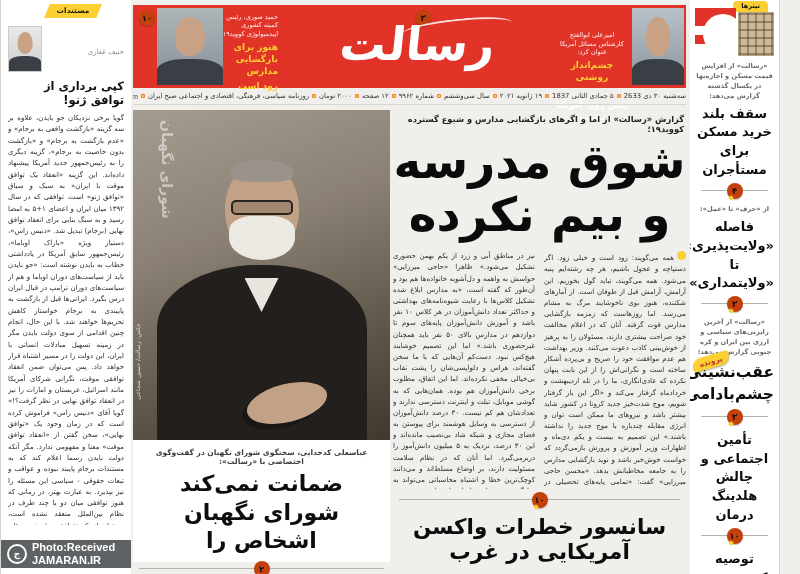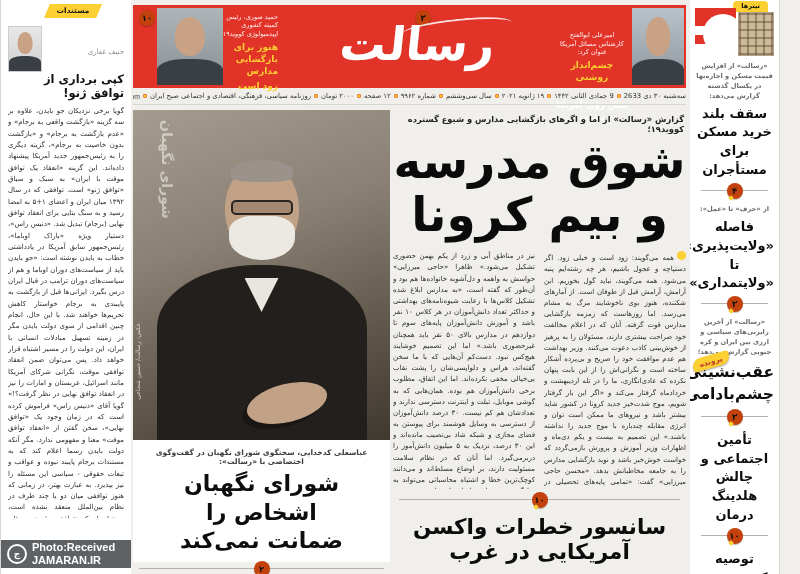--- a/index.html
+++ b/index.html
@@ -19,21 +19,21 @@
 
   
   .col-left{ position:absolute; left:0; top:0; width:131px; height:574px; background:#fff;
              border-left:1px solid #d8d6d0; padding:4px 7px; overflow:hidden; }
   .tag-yellow{ display:block; margin:0 22px 6px auto; width:58px; text-align:center;
              background:#fcd032; color:#1a1a1a; font-size:7.5px; font-weight:bold;
              padding:2px 0 3px; clip-path:polygon(10% 0,100% 0,90% 100%,0 100%); }
   .ed-head{ display:flex; justify-content:space-between; align-items:flex-end; height:48px; }
   .ed-author{ font-size:7px; color:#8a8a8a; margin-bottom:16px; }
   .ed-photo{ width:34px; height:46px; border:1px solid #ccc; background:linear-gradient(#e8e8e8,#cfcfcf); }
-  .ed-headline{ font-size:11.5px; font-weight:900; color:#111; margin:0 0 6px; text-align:right; }
+  .ed-headline{ font-size:11.5px; font-weight:900; color:#111; margin:7px 0 6px; text-align:right; }
   .ed-body{ font-size:7px; line-height:1.62; color:#2b2b2b; text-align:justify; height:412px; overflow:hidden; }
   .watermark{ position:absolute; left:0; bottom:6px; width:131px; height:28px;
              background:rgba(60,63,66,.82); display:flex; align-items:center; gap:5px;
              padding:0 6px; direction:ltr; }
   .wm-logo{ width:20px; height:20px; border:2px solid #fff; border-radius:50%;
              color:#fff; font-size:9px; font-weight:bold; display:flex; align-items:center; justify-content:center; }
   .wm-text{ display:flex; flex-direction:column; color:#fff; font-size:11px; font-weight:bold; line-height:1.15;
              font-family:"Liberation Sans", sans-serif; }
 
   
@@ -177,21 +177,21 @@
         <b class="b-h yellow">هنوز برای بازگشایی مدارس</b>
         <b class="b-h yellow">زود است</b>
       </div>
       <span class="portrait band-photo-b"></span>
       <span class="badge badge-b">۱۰</span>
     </header>
 
     <div class="infoline">
       <span>سه‌شنبه ۳۰ دی 2633</span>
         <span class="dot"></span>
-      <span>9 جمادی الثانی ۱۴۴۲</span>
+      <span>۵ جمادی الثانی 1837</span>
         <span class="dot"></span>
       <span>۱۹ ژانویه ۲۰۲۱</span>
         <span class="dot"></span>
       <span>سال سی‌وششم</span>
         <span class="dot"></span>
       <span>شماره ۹۹۶۲</span>
         <span class="dot"></span>
       <span>۱۲ صفحه</span>
         <span class="dot"></span>
       <span>۲۰۰۰ تومان</span>
@@ -211,34 +211,34 @@
           <span class="k-hair"></span>
           <span class="k-glasses"></span>
           <span class="k-beard"></span>
         </span>
         <span class="k-hands"></span>
         <span class="photo-credit">عکس: رسالت/ حسین شجاعی</span>
       </div>
       <div class="caption">
         <p class="cap-kicker">عباسعلی کدخدایی، سخنگوی شورای نگهبان در گفت‌وگوی اختصاصی با «رسالت»:</p>
         <h2 class="cap-headline">
+          <span>ضمانت نمی‌کند</span>
           <span>شورای نگهبان اشخاص را</span>
-          <span>ضمانت نمی‌کند</span>
         </h2>
       </div>
       <div class="rule">
         <span class="badge">۲</span>
       </div>
     </article>
 
     <article class="story-block">
       <p class="m-kicker">گزارش «رسالت» از اما و اگرهای بازگشایی مدارس و شیوع گسترده کووید۱۹؛</p>
       <h1 class="m-headline">
         <span>شوق مدرسه</span>
-        <span>و بیم کرونا</span>
+        <span>و بیم نکرده</span>
       </h1>
       <div class="cols">
         <div class="coltxt">
           <span class="orn"></span><span>همه می‌گویند: زود است و خیلی زود. اگر دستپاچه و عجول باشیم، هر چه رشته‌ایم پنبه می‌شود. همه می‌گویند، نباید گول بخوریم. این آرامش، آرامش قبل از طوفان است. از آمارهای شکننده، هنوز بوی ناخوشایند مرگ به مشام می‌رسد. اما روزهاست که زمزمه بازگشایی مدارس قوت گرفته. آنان که در اعلام مخالفت خود صراحت بیشتری دارند، مسئولان را به پرهیز از خوش‌بینی کاذب دعوت می‌کنند. وزیر بهداشت هم عدم موافقت خود را صریح و بی‌پرده آشکار ساخته است و نگرانی‌اش را از این بابت پنهان نکرده که عادی‌انگاری، ما را در تله اردیبهشت و خردادماه گرفتار می‌کند و «اگر این بار گرفتار شویم، موج شدت‌خیز جدید کرونا در کشور شاید بیشتر باشد و نیروهای ما ممکن است توان و انرژی مقابله چندباره با موج جدید را نداشته باشند.» این تصمیم به بیست و یکم دی‌ماه و اظهارات وزیر آموزش و پرورش بازمی‌گردد که خواست خوش‌خبر باشد و نوید بازگشایی مدارس را به جامعه مخاطبانش بدهد. «محسن حاجی میرزایی» گفت: «تمامی پایه‌های تحصیلی در مدارس زیر ۵۰ نفر و فقط پایه‌های اول و دوم ابتدایی در مدارس بالای ۵۰ نفر از یکم بهمن حضوری خواهد بود. همچنین کلاس‌های عملی هنرستانی‌ها</span>
         </div>
         <div class="coltxt">نیز در مناطق آبی و زرد از یکم بهمن حضوری تشکیل می‌شود.» ظاهرا «حاجی میرزایی» حواسش به واهمه و دل‌آشوبه خانواده‌ها هم بود و آن‌طور که گفته است، «به مدارس ابلاغ شده تشکیل کلاس‌ها با رعایت شیوه‌نامه‌های بهداشتی و حداکثر تعداد دانش‌آموزان در هر کلاس ۱۰ نفر باشد و آموزش دانش‌آموزان پایه‌های سوم تا دوازدهم در مدارس بالای ۵۰ نفر باید همچنان غیرحضوری باشد.» اما این تصمیم خوشایند هیچ‌کس نبود. دست‌کم آن‌هایی که با ما سخن گفته‌اند، هراس و دلواپسی‌شان را پشت نقاب بی‌خیالی مخفی نکرده‌اند. اما این اتفاق، مطلوب برخی دانش‌آموزان هم بوده. همان‌هایی که به گوشی موبایل، تبلت و اینترنت دسترسی ندارند و تعدادشان هم کم نیست. ۳۰ درصد دانش‌آموزان از دسترسی به وسایل هوشمند برای پیوستن به فضای مجازی و شبکه شاد بی‌نصیب مانده‌اند و این ۳۰ درصد، نزدیک به ۵ میلیون دانش‌آموز را دربرمی‌گیرد. اما آنان که در نظام سلامت مسئولیت دارند، بر اوضاع مسلط‌اند و می‌دانند کوچک‌ترین خطا و اشتباه محاسباتی می‌تواند به سادگی همه دستاوردهایمان را به باد بدهد.</div>
       </div>
       <div class="rule">
         <span class="badge">۱۰</span>
       </div>

